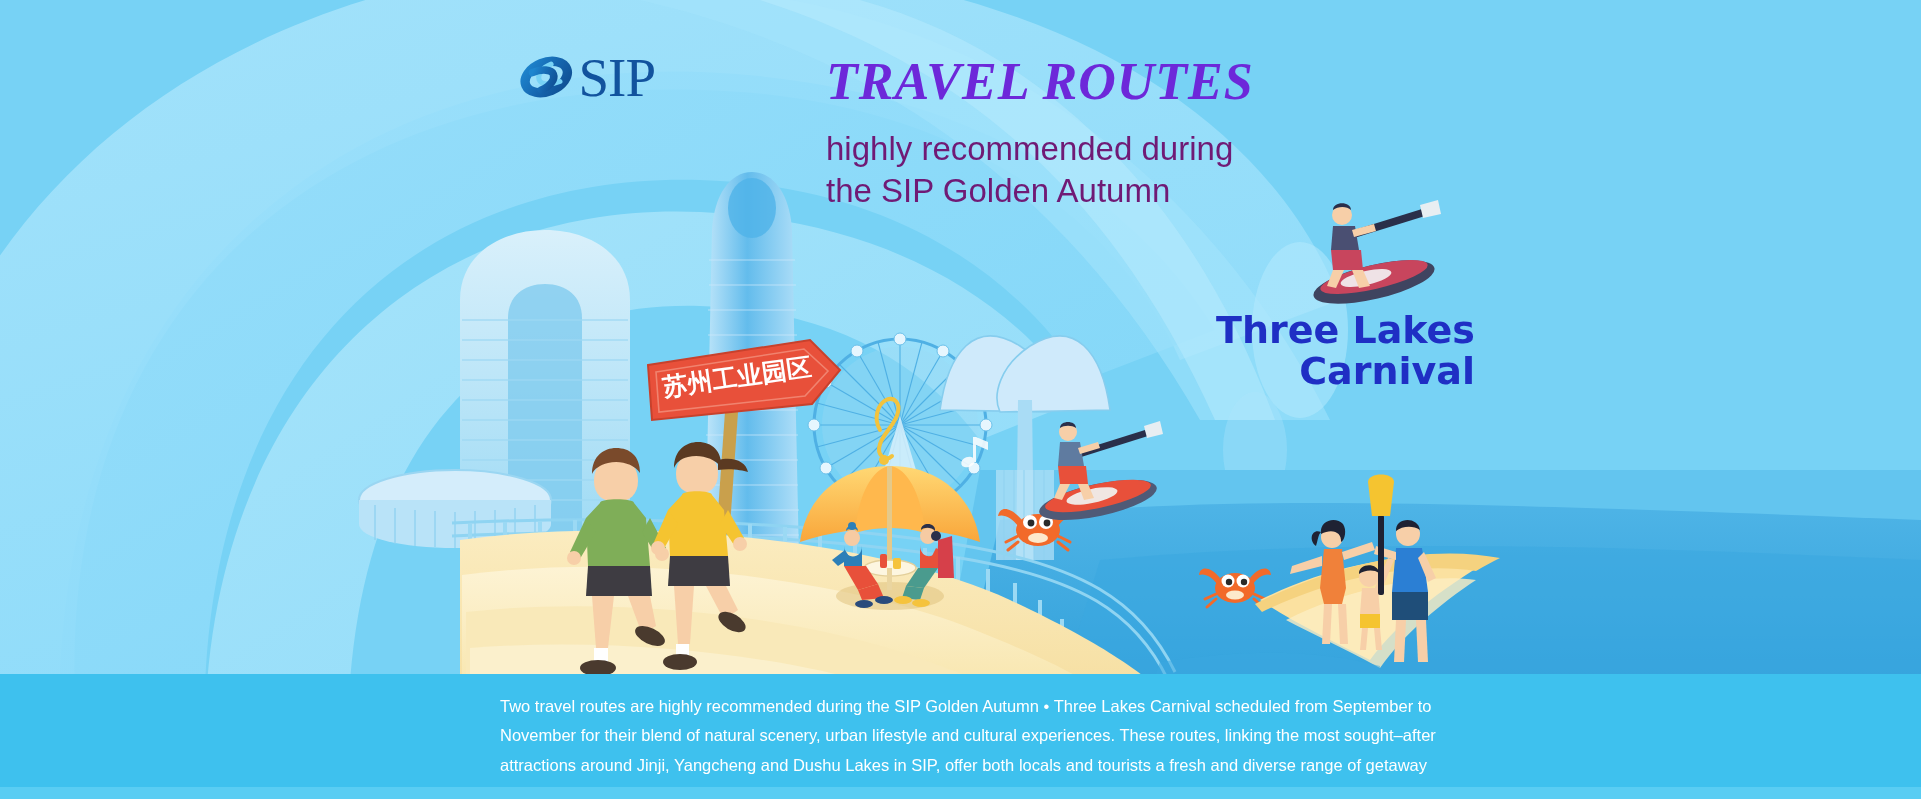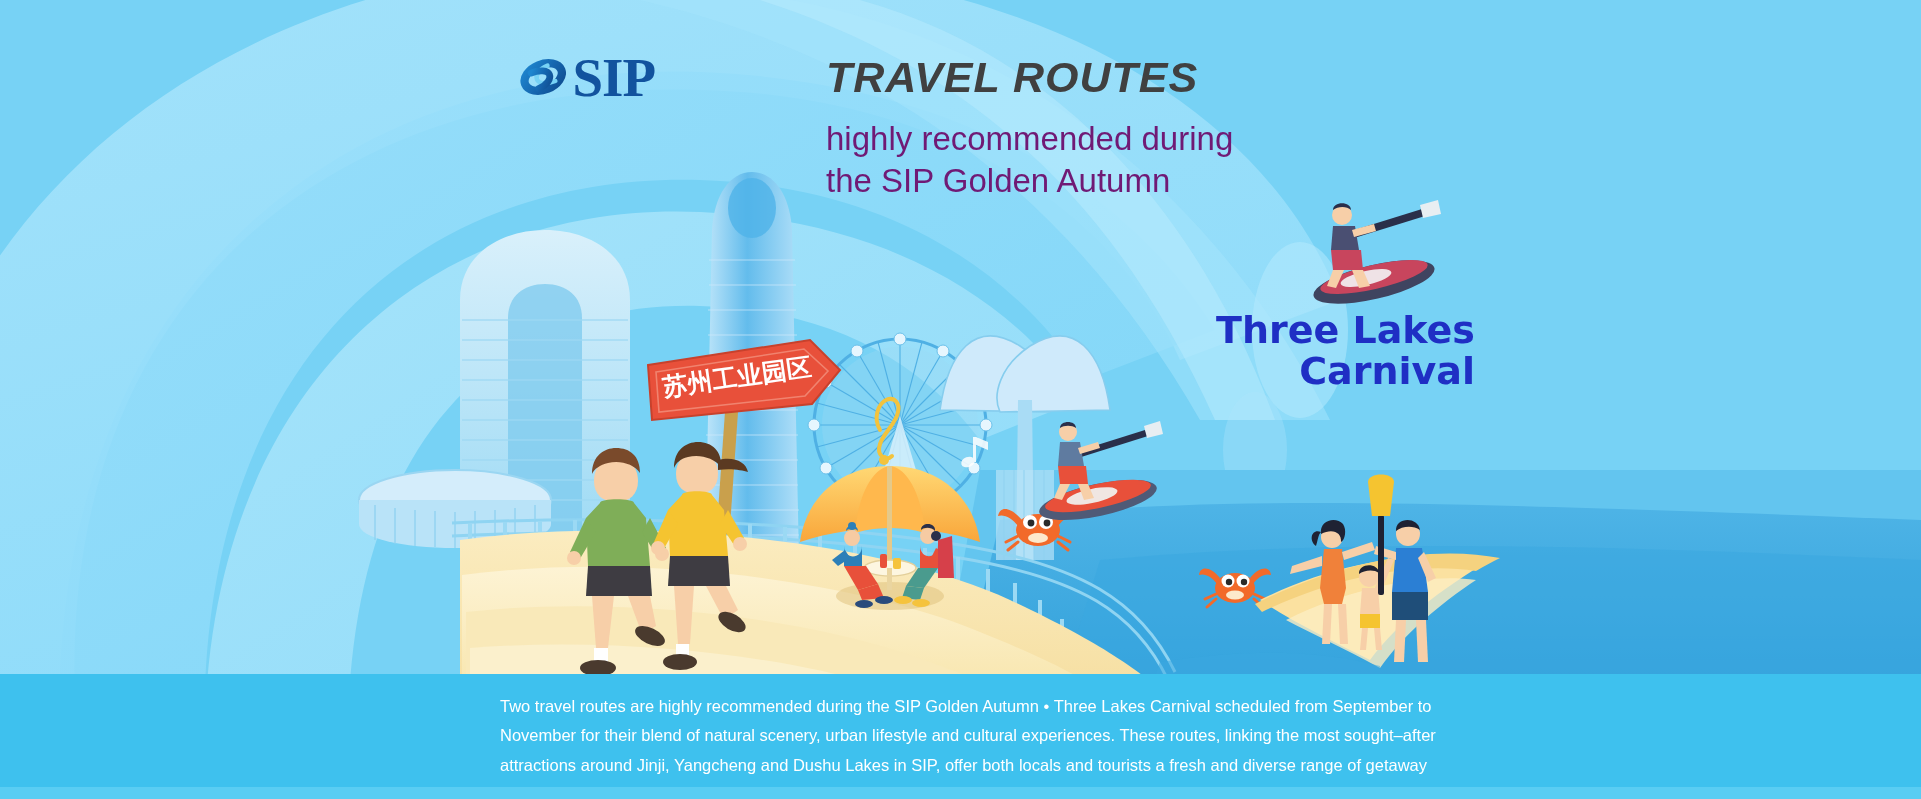--- a/index.html
+++ b/index.html
@@ -13,31 +13,31 @@
 
   
   .swirl-layer { position:absolute; inset:0; overflow:hidden; pointer-events:none; }
   .swirl-layer svg { position:absolute; left:0; top:0; }
 
   
   #logo { position:absolute; left:520px; top:42px; width:135px; height:70px; display:flex; align-items:center; gap:6px; }
   #logo .mark { width:62px; height:66px; }
   #logo .wordmark {
     font-family:"Liberation Serif", serif;
-    font-size:55px; font-weight:700; letter-spacing:-1px;
+    font-size:55px; font-weight:400; letter-spacing:-1px;
     color:#12539e; line-height:1;
   }
 
   
   #headline { position:absolute; left:826px; top:55px; width:700px; }
   #title {
-    font-family:Liberation Sans, sans-serif;
+    font-family:Liberation Serif, serif;
     font-style:italic; font-weight:700;
-    font-size:43px; letter-spacing:1px;
-    color:#404040; line-height:1.05;
+    font-size:52px; letter-spacing:1px;
+    color:#6d28d9; line-height:1.05;
     white-space:nowrap;
   }
   #subtitle {
     margin-top:18px;
     font-family:"Liberation Sans", sans-serif;
     font-size:33px; font-weight:400; color:#701a75;
     line-height:1.28; white-space:pre-line;
   }
 
   

